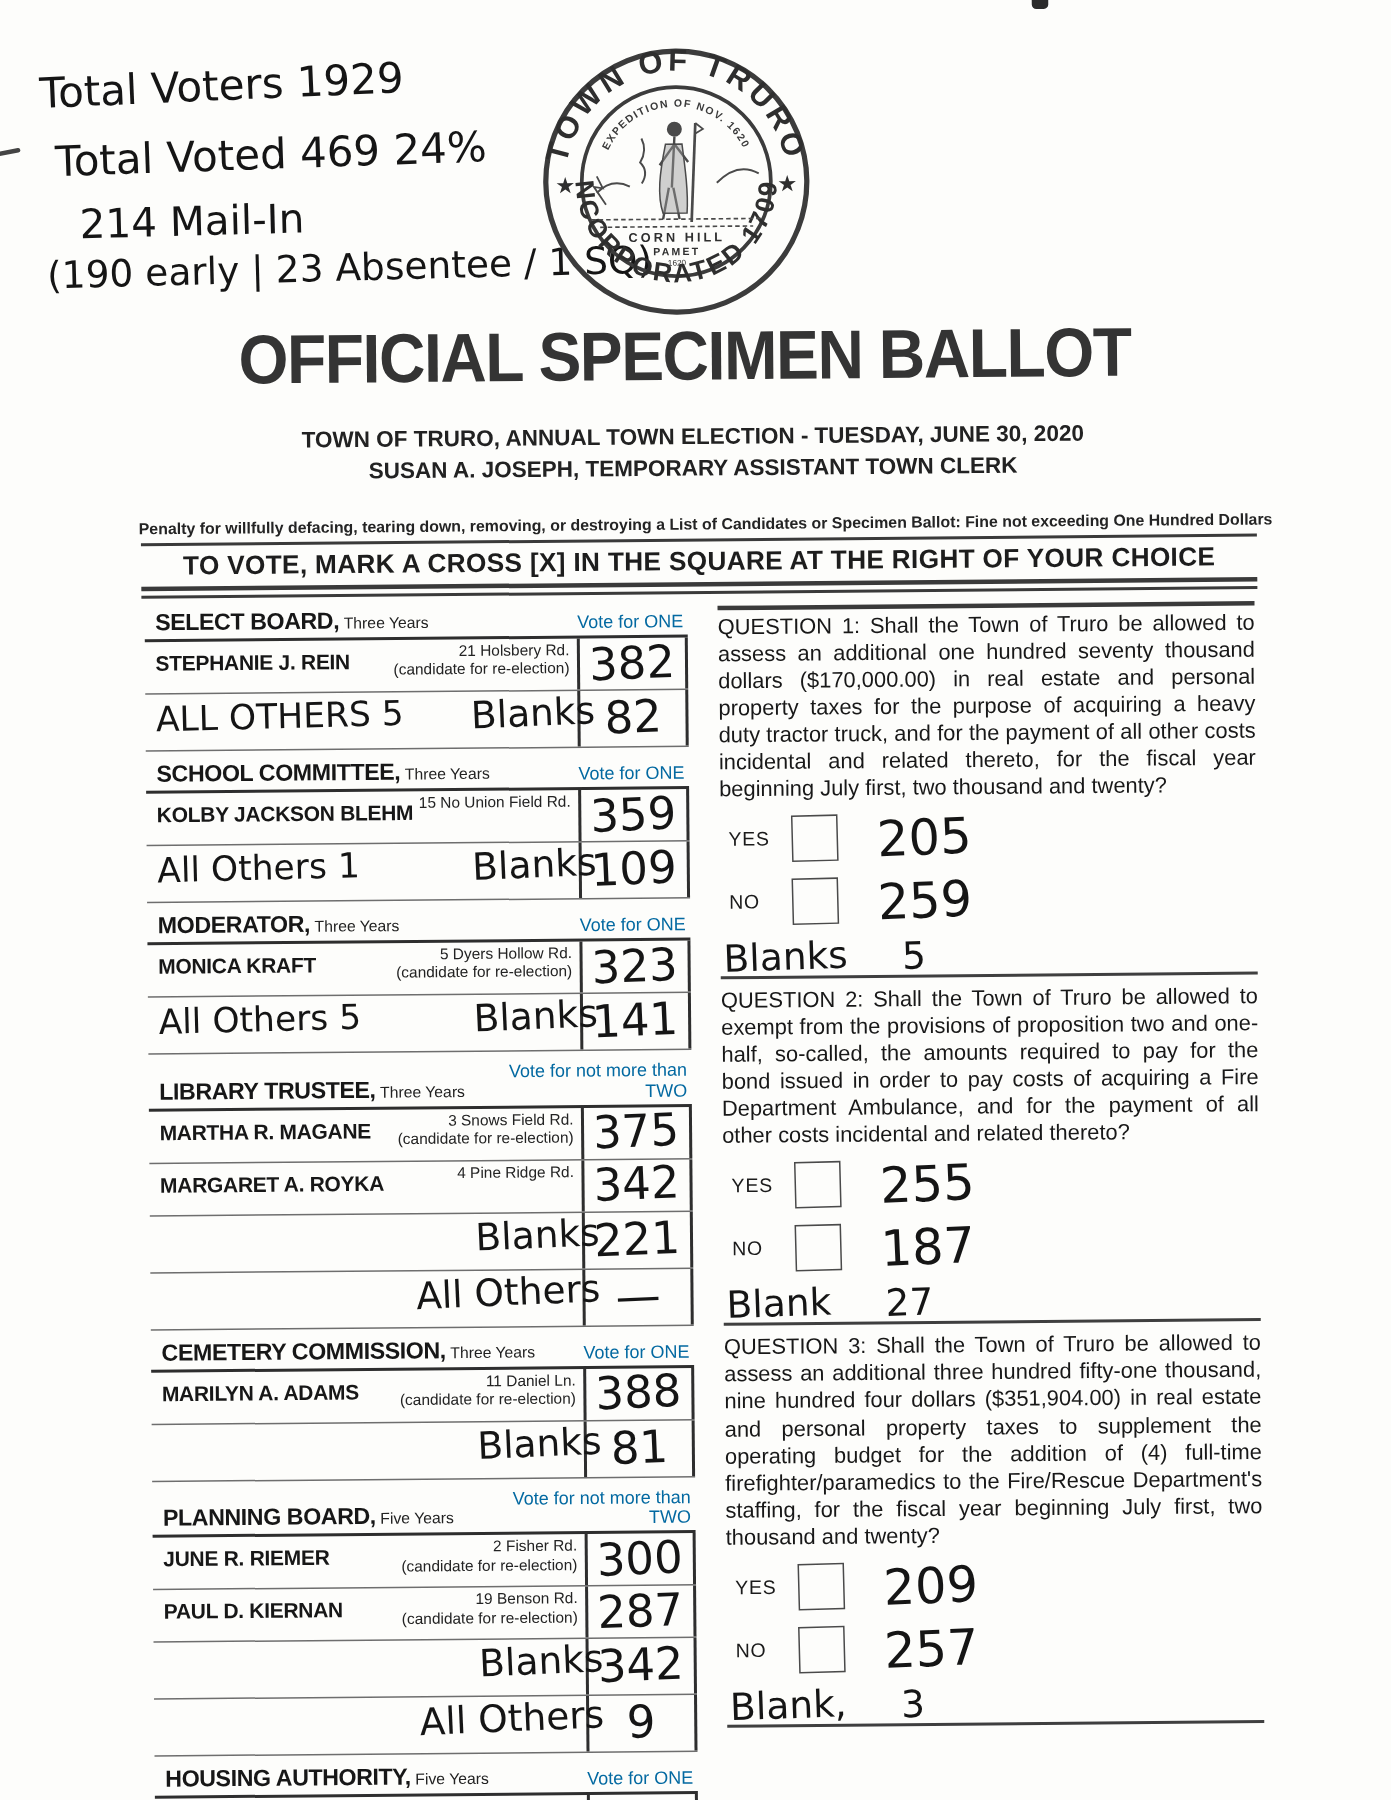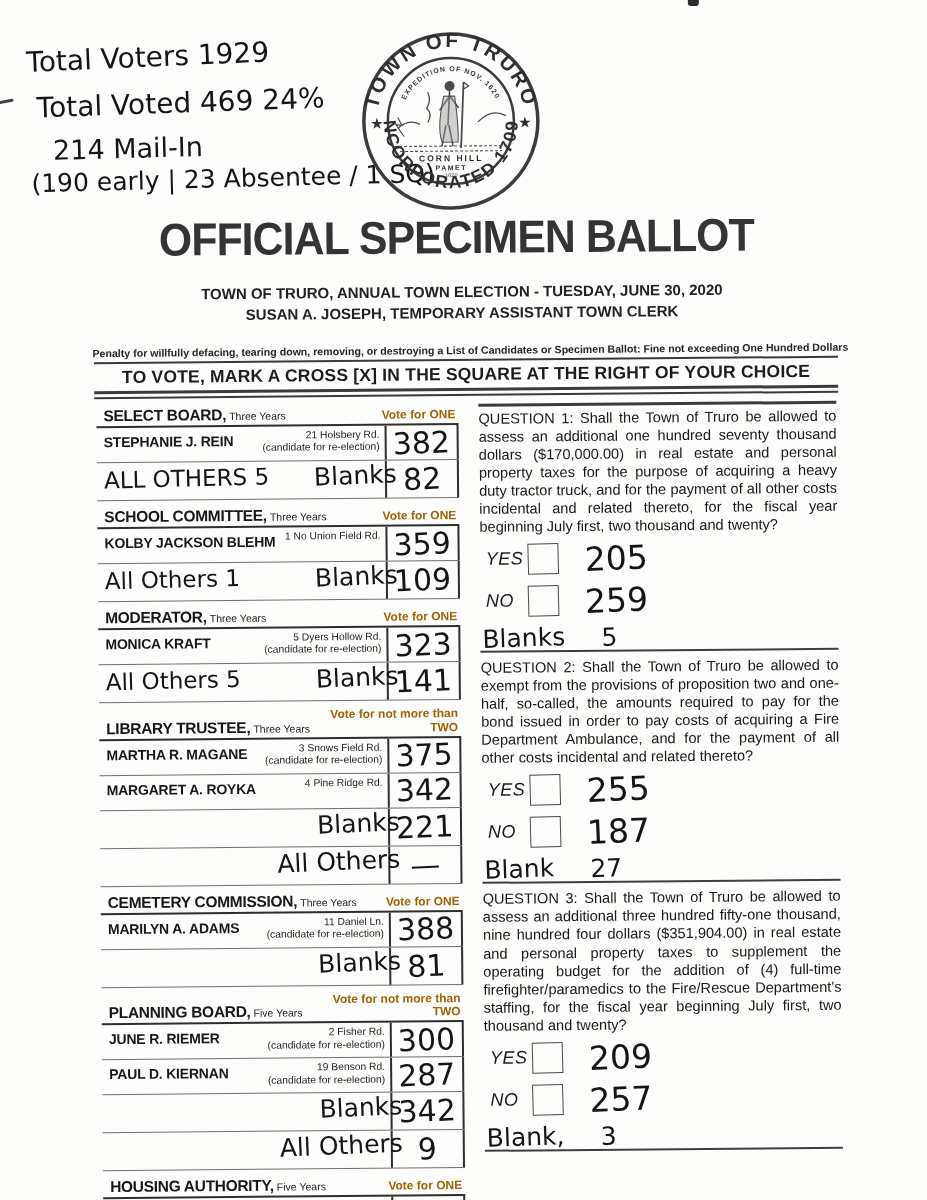--- a/index.html
+++ b/index.html
@@ -43,22 +43,22 @@
   .rule2{top:388px;height:3px;}
   .rule3{top:394px;height:2px;}
 
   
   .left-col{position:absolute;left:97px;top:404px;width:362px;}
   .office{margin-bottom:7px;}
   .office-hdr{display:flex;justify-content:space-between;align-items:flex-end;
     padding:0 3px 1px 7px;}
   .office-name{font-weight:bold;font-size:15.5px;letter-spacing:-0.3px;color:#171717;}
   .office-term{font-size:10.5px;font-weight:normal;margin-left:3px;color:#222;}
-  .vote-for{font-weight:bold;font-size:12px;text-align:right;line-height:1.15;
-    white-space:pre-line;color:#a16207;}
+  .vote-for{font-weight:normal;font-size:12px;text-align:right;line-height:1.15;
+    white-space:pre-line;color:#0369a1;}
   .office-body{border-top:2px solid #2e2e2e;}
   .orow{display:flex;align-items:stretch;border-bottom:1.4px solid #6e6e6e;min-height:34px;}
   .orow.hwrow{min-height:37px;}
   .orow-main{flex:1;display:flex;justify-content:space-between;align-items:flex-start;
     padding:2px 5px 0 7px;position:relative;}
   .cand{font-weight:bold;font-size:14px;padding-top:4px;letter-spacing:-0.2px;color:#171717;}
   .addr{text-align:right;font-size:10.3px;line-height:1.2;color:#232323;padding-top:1px;}
   .addr .note:empty{display:none;}
   .score{width:70px;border-left:2px solid #2e2e2e;border-right:2px solid #2e2e2e;
     display:flex;align-items:center;justify-content:center;position:relative;}
@@ -68,21 +68,21 @@
   .hw-blank-label{position:absolute;right:-12px;top:0px;font-size:25px;white-space:nowrap;
     transform:rotate(-2deg);z-index:2;}
   .hw-blank-label:empty{display:none;}
 
   
   .right-col{position:absolute;left:479px;top:404px;width:358px;}
   .qtoprule{height:2.5px;background:#3a3a3a;margin-bottom:3px;}
   .qtext{font-size:14.6px;line-height:1.24;text-align:justify;margin:2px 0 7px;color:#181818;}
   .qlabel{font-weight:normal;}
   .vrow{display:flex;align-items:center;margin:3px 0 9px 6px;height:33px;}
-  .vlabel{font-size:18px;width:42px;letter-spacing:0.5px;color:#1b1b1b;font-style:italic;}
+  .vlabel{font-size:13px;width:42px;letter-spacing:0.5px;color:#1b1b1b;}
   .vbox{width:29px;height:29px;border:1.7px solid #4a4a4a;margin-right:26px;
     transform:rotate(-1deg);background:transparent;}
   .vtally{font-size:33px;transform:rotate(-2deg);}
   .blankrow{display:flex;gap:36px;padding-left:2px;align-items:flex-end;
     border-bottom:2.2px solid #3f3f3f;margin-bottom:6px;}
   .blankrow .hw{font-size:25px;line-height:0.95;transform:rotate(-1.5deg);}
 </style>
 </head>
 <body>
 
@@ -173,21 +173,21 @@
 
     <section class="office">
       <div class="office-hdr">
         <div><span class="office-name">SCHOOL COMMITTEE,</span><span class="office-term">Three Years</span></div>
         <div class="vote-for">Vote for ONE</div>
       </div>
       <div class="office-body">
         <div class="orow">
           <div class="orow-main">
             <span class="cand">KOLBY JACKSON BLEHM</span>
-            <span class="addr"><span>1 No Union Field Rd.</span><br></span>
+            <span class="addr"><span>15 No Union Field Rd.</span><br></span>
           </div>
           <div class="score">
               <span class="hw tally">359</span>
             </div>
         </div>
         <div class="orow hwrow">
           <div class="orow-main">
             <span class="hw hw-left">All Others 1</span>
             <span class="hw hw-blank-label">Blanks</span>
           </div>

